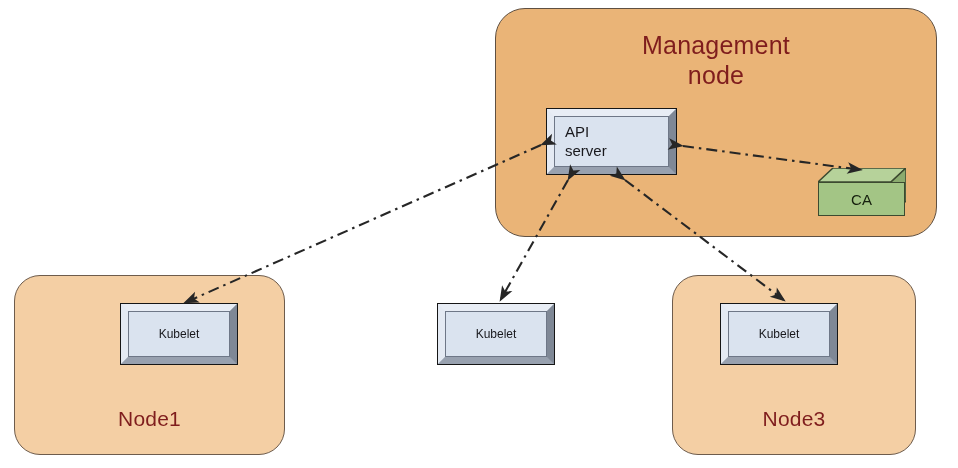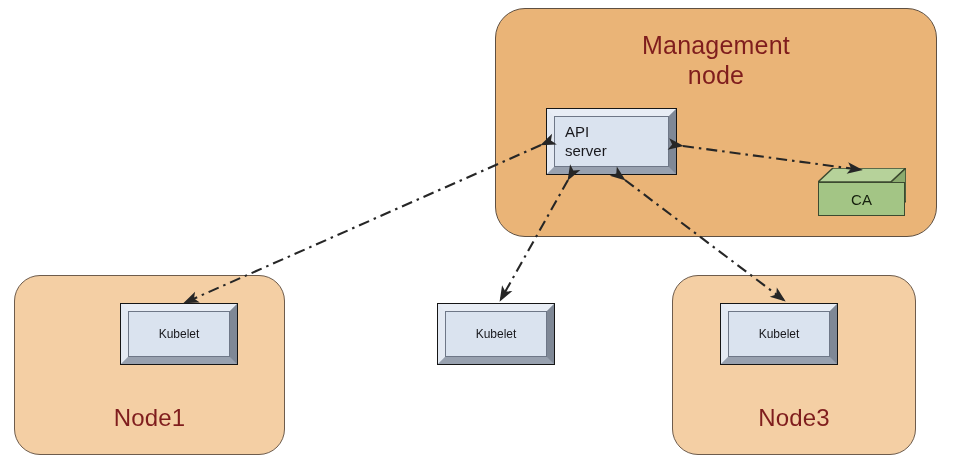--- a/index.html
+++ b/index.html
@@ -58,21 +58,21 @@
     line-height: 1.18;
     letter-spacing: 0.2px;
     white-space: pre-line;
   }
   .mgmt .group-title {
     top: 22px;
     font-size: 25px;
   }
   .node .group-title {
     bottom: 22px;
-    font-size: 24px;
+    font-size: 21px;
   }
 
   
   .plate {
     position: absolute;
     box-sizing: border-box;
     z-index: 3;
     border: 1.5px solid #161616;
     background: #b9c2d0;
     padding: 22px;

